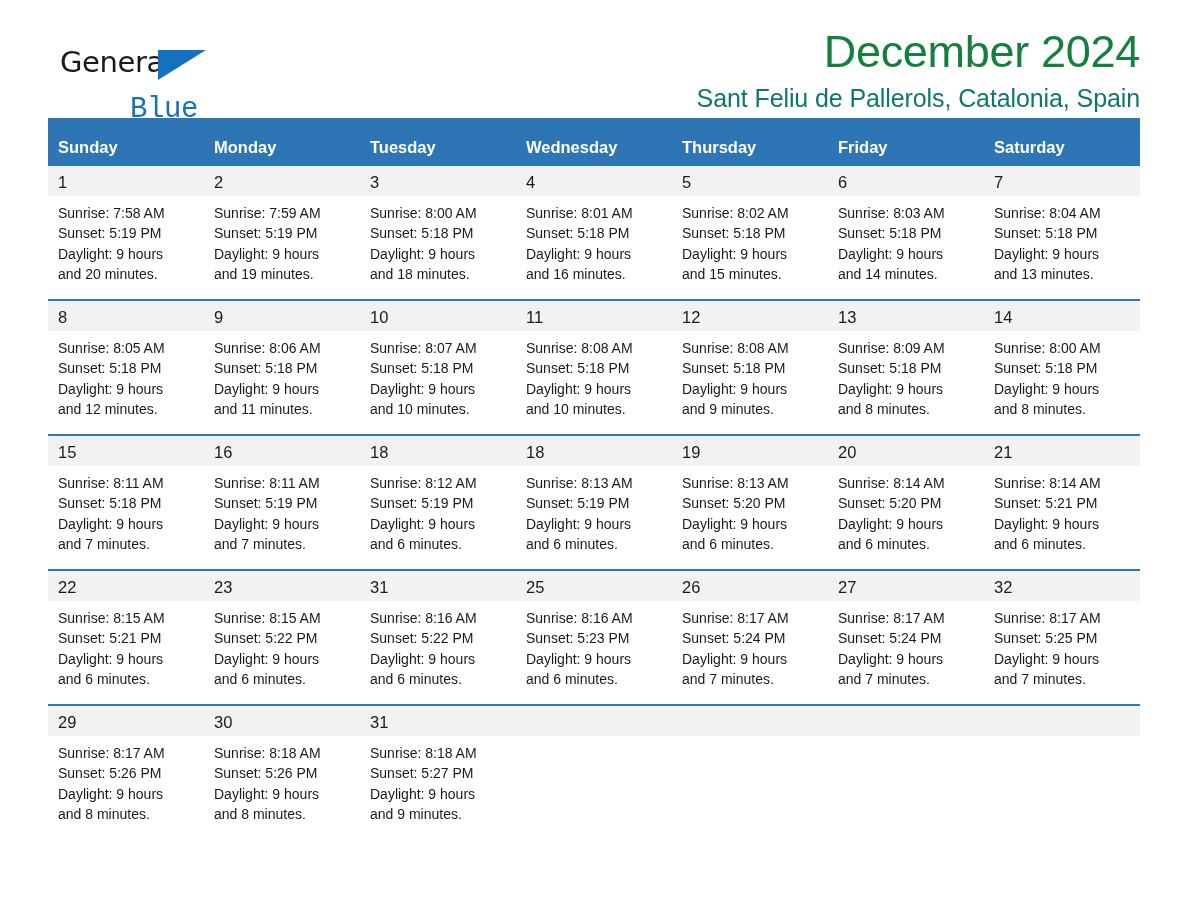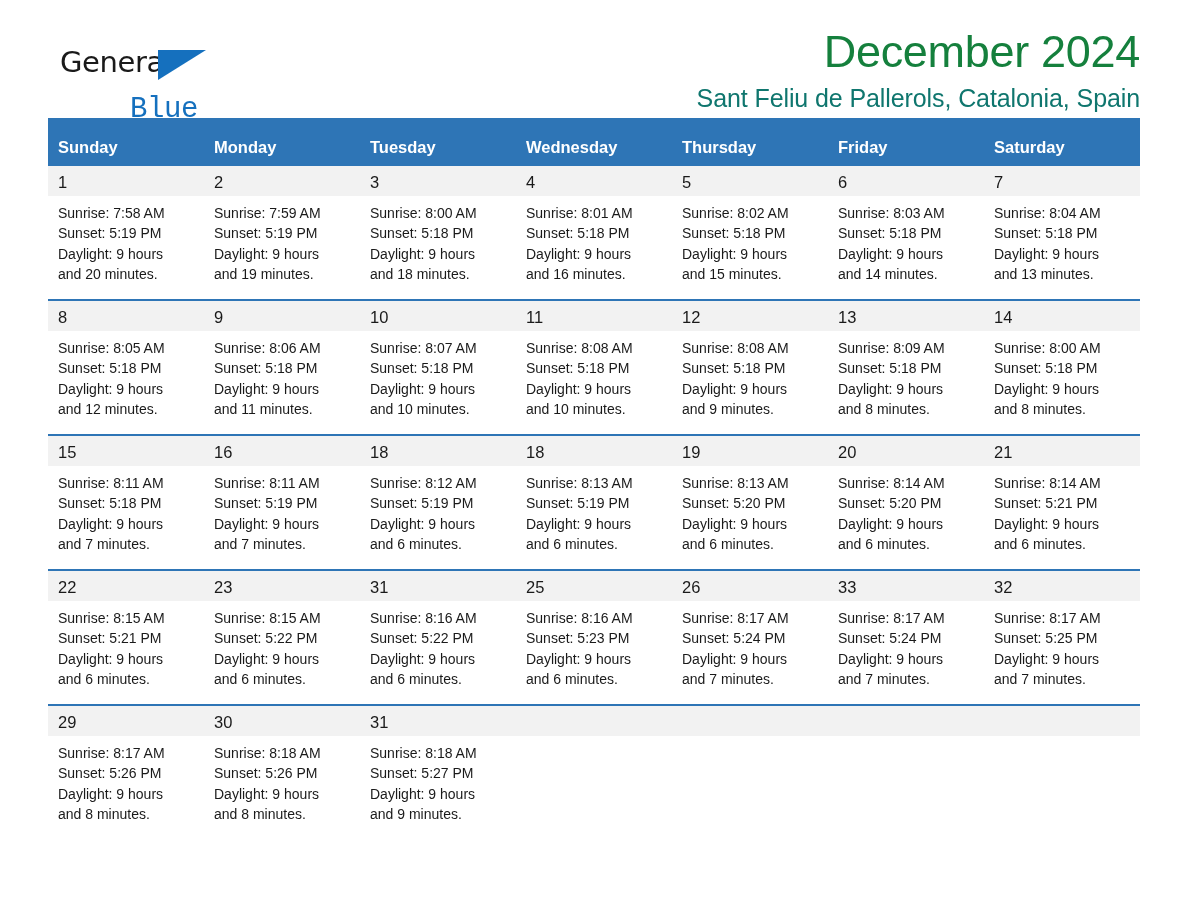--- a/index.html
+++ b/index.html
@@ -463,21 +463,21 @@
               <div class="details">
                 <div>Sunrise: 8:17 AM</div>
                 <div>Sunset: 5:24 PM</div>
                 <div>Daylight: 9 hours</div>
                 <div>and 7 minutes.</div>
               </div>
             </div>
           </td>
         <td>
             <div class="cell">
-              <div class="daynum">33</div>
+              <div class="daynum">27</div>
               <div class="details">
                 <div>Sunrise: 8:17 AM</div>
                 <div>Sunset: 5:24 PM</div>
                 <div>Daylight: 9 hours</div>
                 <div>and 7 minutes.</div>
               </div>
             </div>
           </td>
         <td>
             <div class="cell">

